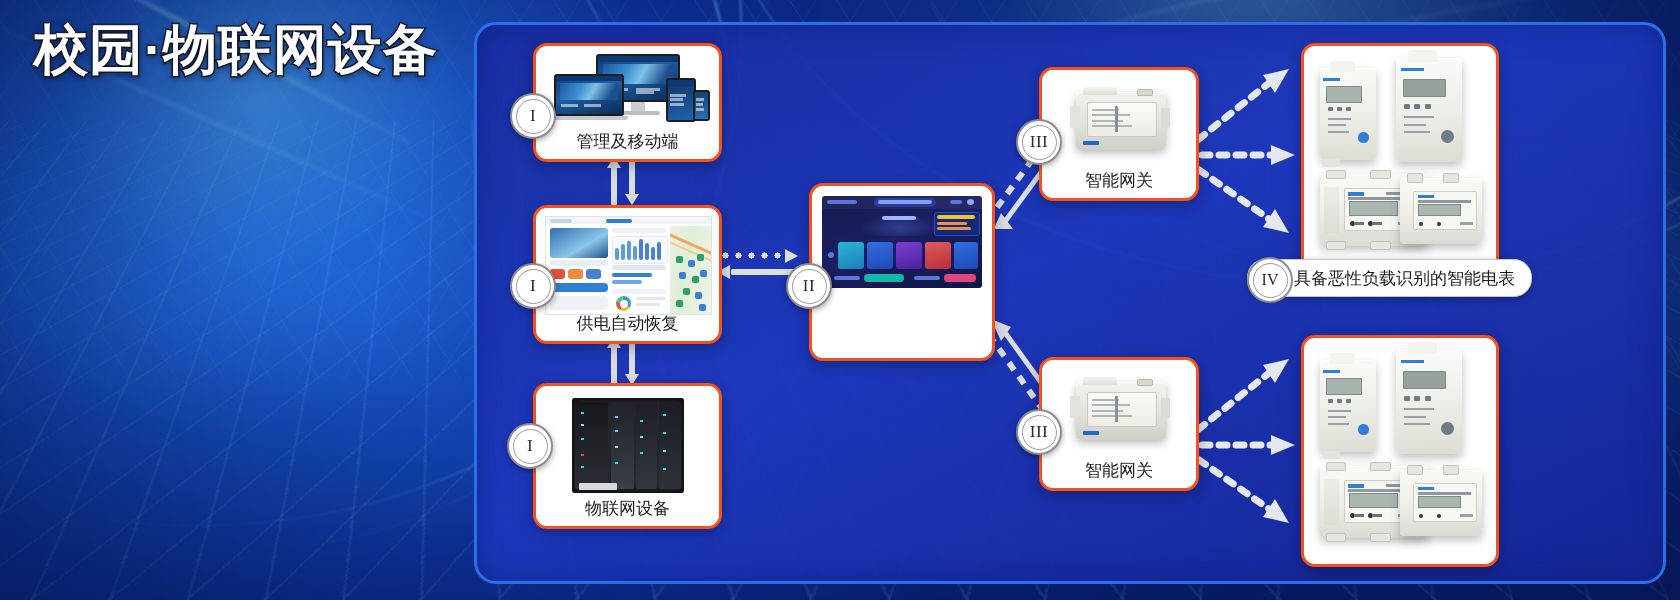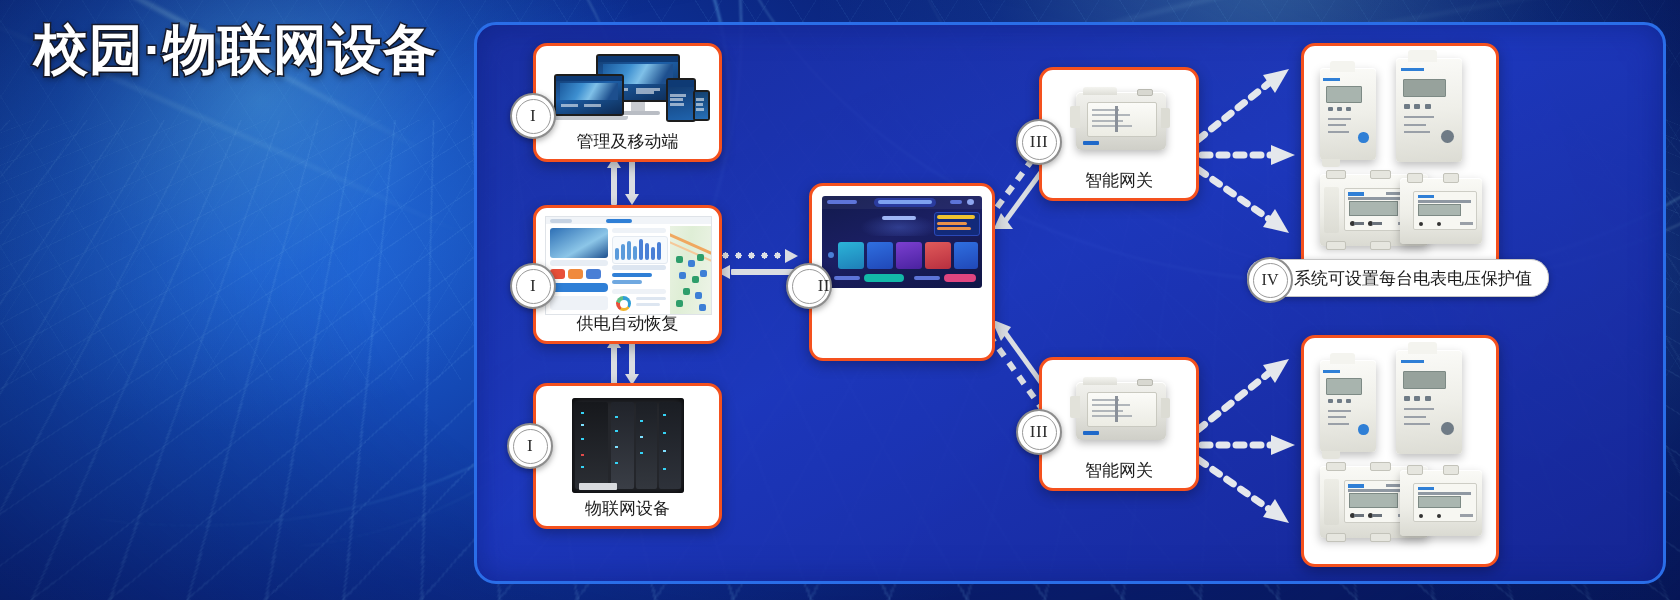--- a/index.html
+++ b/index.html
@@ -496,21 +496,21 @@
       <div class="tile" style="left:103px;top:46px;width:26px;height:27px;background:linear-gradient(165deg,#e05a5a,#b82f3f);"></div>
       <div class="tile" style="left:132px;top:46px;width:24px;height:27px;background:linear-gradient(165deg,#2f6fe0,#2048b8);"></div>
       <div class="tile" style="left:6px;top:56px;width:6px;height:6px;border-radius:50%;background:#4a7fd6;"></div>
 
       <div class="tile" style="left:12px;top:80px;width:26px;height:4px;background:#5d74d8;"></div>
       <div class="tile" style="left:42px;top:78px;width:40px;height:8px;background:#13b8a8;border-radius:4px;"></div>
       <div class="tile" style="left:92px;top:80px;width:26px;height:4px;background:#5d74d8;"></div>
       <div class="tile" style="left:122px;top:78px;width:32px;height:8px;background:#e0457f;border-radius:4px;"></div>
     </div>
   </div>
-  <div class="rn" style="left:309px;top:238px;justify-content:flex-end;">
+  <div class="rn" style="left:309px;top:238px;">
     <span>II</span>
   </div>
 
   <div class="card" style="left:562px;top:42px;width:154px;height:128px;">
     <div style="position:absolute;left:28px;top:14px;width:100px;height:70px;">
       <div class="gw" style="left:6px;top:8px;width:90px;height:58px;">
         <div class="gw-top"></div>
         <div class="gw-usb"></div>
         <div class="gw-face">
           <div class="gw-line" style="top:18%;width:40%;"></div>
@@ -674,17 +674,17 @@
         <div class="dot" style="left:36%;bottom:9%;width:4px;height:4px;"></div>
         <div style="position:absolute;right:5%;bottom:10%;width:22%;height:3px;background:#9aa0a8;"></div>
       </div>
     </div>
   </div>
 
   <div class="iv-callout" style="left:770px;top:234px;">
     <div class="iv-rn">
       <span>IV</span>
     </div>
-    <span>系统可设置每台电表电压保护值</span>
+    <span>具备恶性负载识别的智能电表</span>
   </div>
 
  </div>
 </div>
 
 </body></html>

